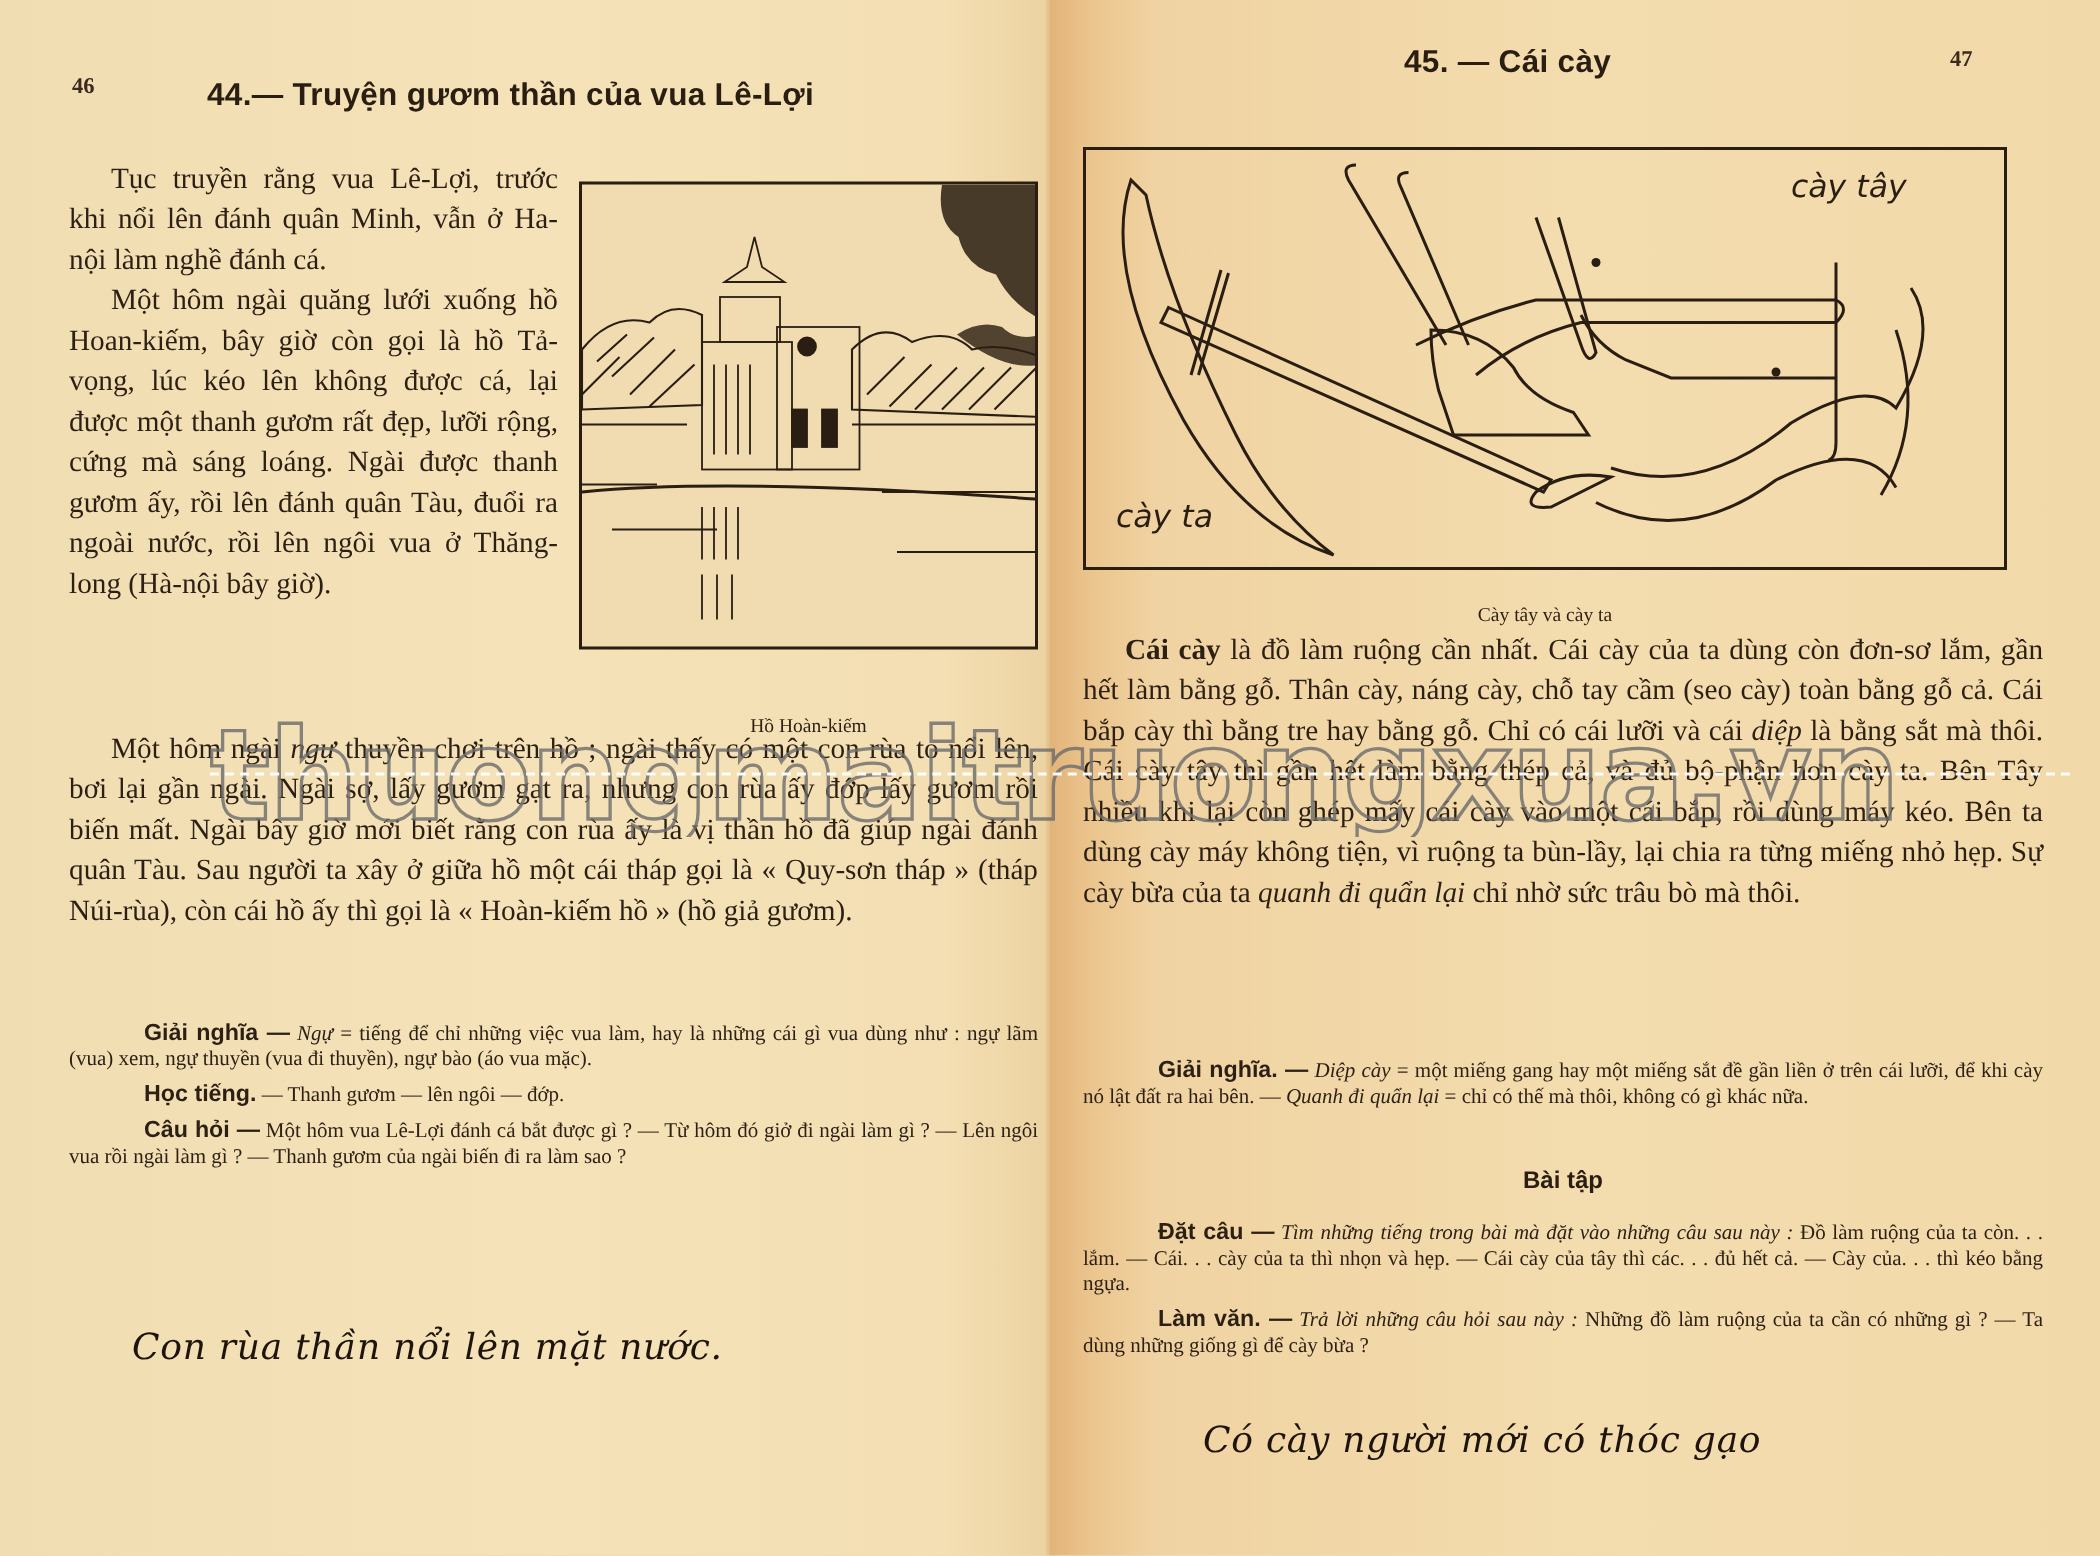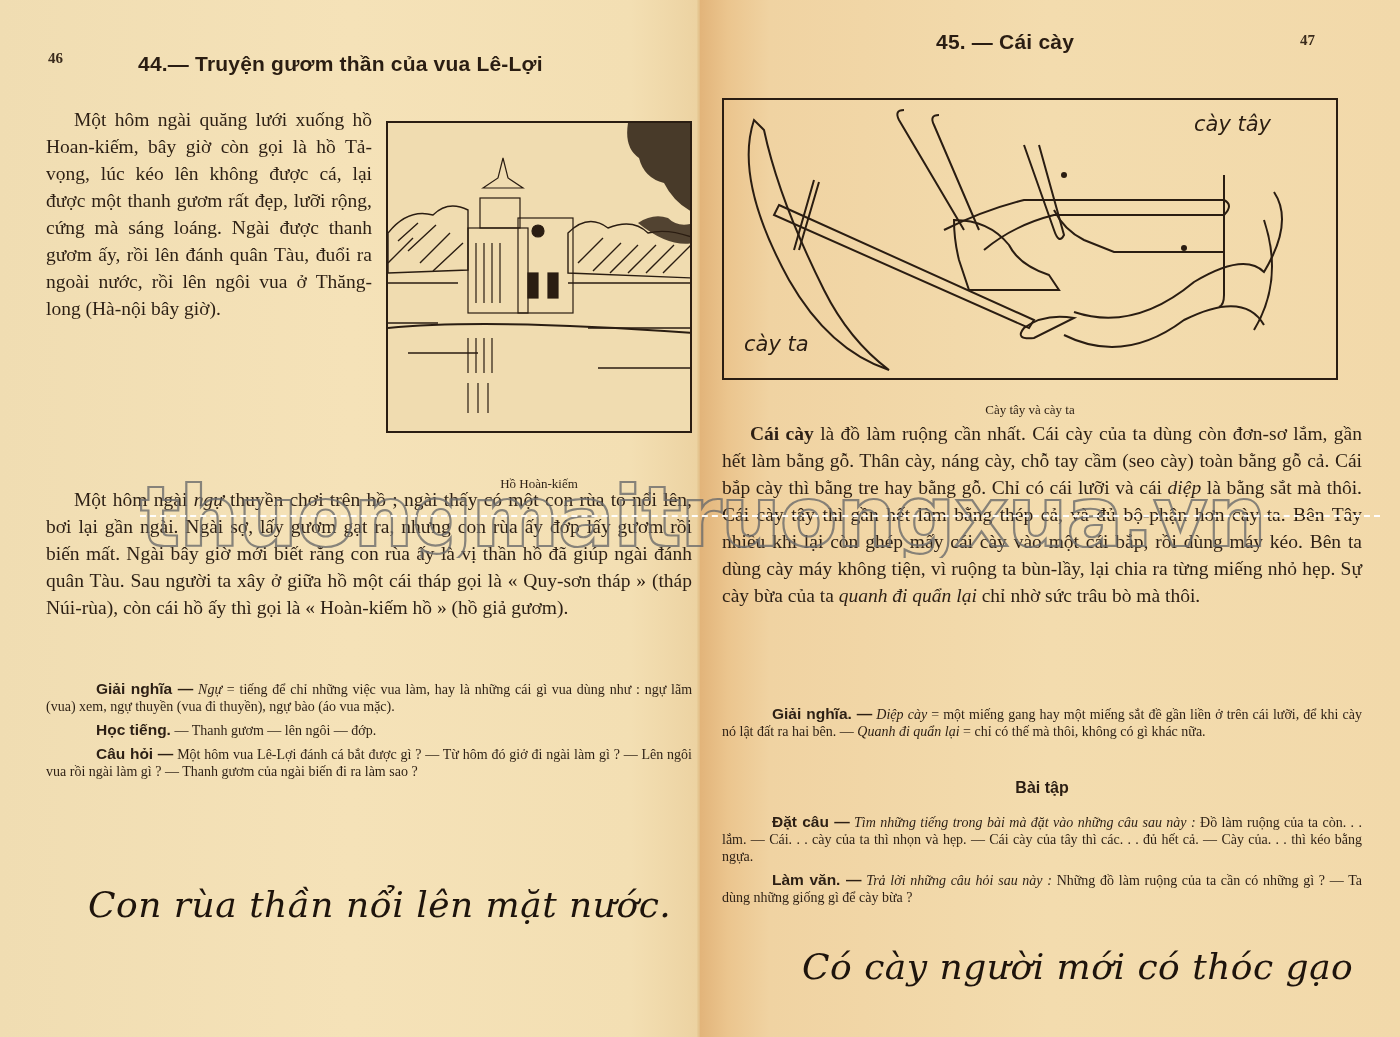--- a/index.html
+++ b/index.html
@@ -11,36 +11,37 @@
   .abs{position:absolute;}
   .page-num{font-family:"Liberation Serif",serif;font-weight:bold;font-size:15px;color:#3a2b1c;text-align:right;}
   .lesson-title{font-family:"Liberation Sans",sans-serif;font-weight:bold;font-size:21px;color:#2a1d12;letter-spacing:0.2px;}
   .body-text{font-family:"Liberation Serif",serif;font-size:19.5px;line-height:27px;text-align:justify;color:#2c1f14;}
   .body-text p{margin:0;text-indent:28px;}
   .small-text{font-family:"Liberation Serif",serif;font-size:14px;line-height:17px;color:#2c1f14;text-align:justify;}
   .small-text p{margin:0 0 6px 0;text-indent:50px;}
   .label-b{font-family:"Liberation Sans",sans-serif;font-weight:bold;font-size:15.5px;}
   .it{font-style:italic;}
   .caption{font-family:"Liberation Serif",serif;font-size:13px;color:#2c1f14;text-align:center;}
-  .script{font-family:"DejaVu Serif",serif;font-style:italic;font-size:36px;color:#1e140c;letter-spacing:0.5px;}
+  .script{font-family:"DejaVu Serif",serif;font-style:italic;font-size:24px;color:#1e140c;letter-spacing:0.5px;}
   .figure-frame{border:2.5px solid #2a1d12;box-sizing:border-box;overflow:hidden;}
   .plate-label{font-family:"DejaVu Sans",sans-serif;font-style:italic;font-size:21px;color:#2a1d12;}
   .section-heading{font-family:"Liberation Sans",sans-serif;font-weight:bold;font-size:16px;text-align:center;}
   .watermark{position:absolute;left:140px;top:478px;width:1240px;height:80px;pointer-events:none;}
   .watermark-text{font-family:"DejaVu Sans",sans-serif;font-weight:bold;font-size:84px;letter-spacing:-1px;fill:none;stroke:#6c6c6c;stroke-width:2.2;opacity:0.8;}
   .watermark-line{position:absolute;left:0;top:37px;width:100%;border-top:2px dashed rgba(255,255,255,0.95);}
 </style>
 </head>
 <body>
 
 <div class="page page-left">
   <div class="abs page-num" style="left:48px;top:50px;">46</div>
   <div class="abs lesson-title" style="left:138px;top:52px;">44.— Truyện gươm thần của vua Lê-Lợi</div>
 
   <div class="abs body-text" style="left:46px;top:106px;width:326px;">
+    <p>Tục truyền rằng vua Lê-Lợi, trước khi nổi lên đánh quân Minh, vẫn ở Ha-nội làm nghề đánh cá.</p>
     <p>Một hôm ngài quăng lưới xuống hồ Hoan-kiếm, bây giờ còn gọi là hồ Tả-vọng, lúc kéo lên không được cá, lại được một thanh gươm rất đẹp, lưỡi rộng, cứng mà sáng loáng. Ngài được thanh gươm ấy, rồi lên đánh quân Tàu, đuổi ra ngoài nước, rồi lên ngôi vua ở Thăng-long (Hà-nội bây giờ).</p>
   </div>
 
   <div class="abs figure-frame" style="left:386px;top:121px;width:306px;height:312px;background:#f0dcb0;">
     <svg width="306" height="312" viewBox="0 0 306 312">
       <g stroke="#2a1d12" fill="none" stroke-width="1.4">
         <path d="M0 110 q20 -25 45 -18 q15 -15 35 -5 l0 60 L0 150z"></path>
         <path d="M10 118 l20 -18 M20 128 l28 -26 M32 140 l30 -30 M45 148 l30 -28 M0 140 l25 -25"></path>
         <path d="M180 110 q20 -20 40 -5 q25 -10 40 5 q20 -5 46 5 l0 40 L180 150z"></path>
         <path d="M190 140 l25 -25 M205 148 l28 -28 M222 150 l28 -28 M240 150 l28 -28 M258 150 l28 -28 M275 150 l28 -28"></path>

